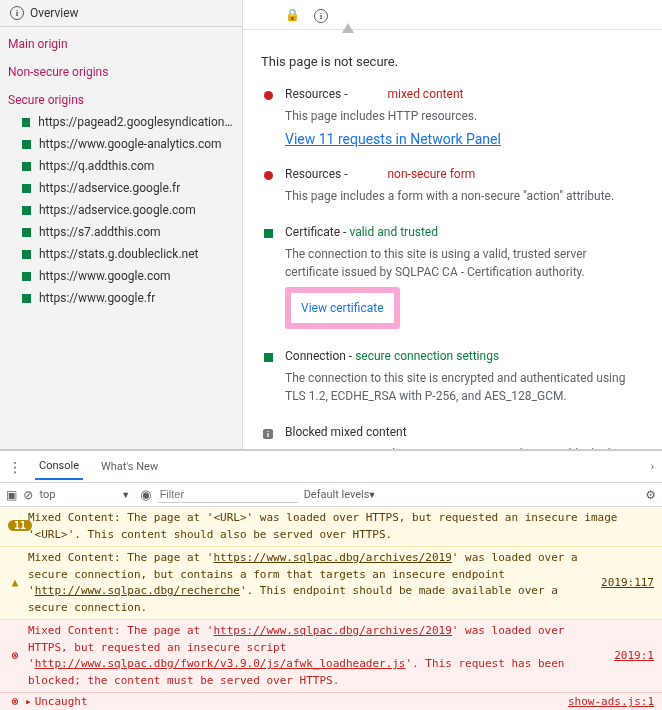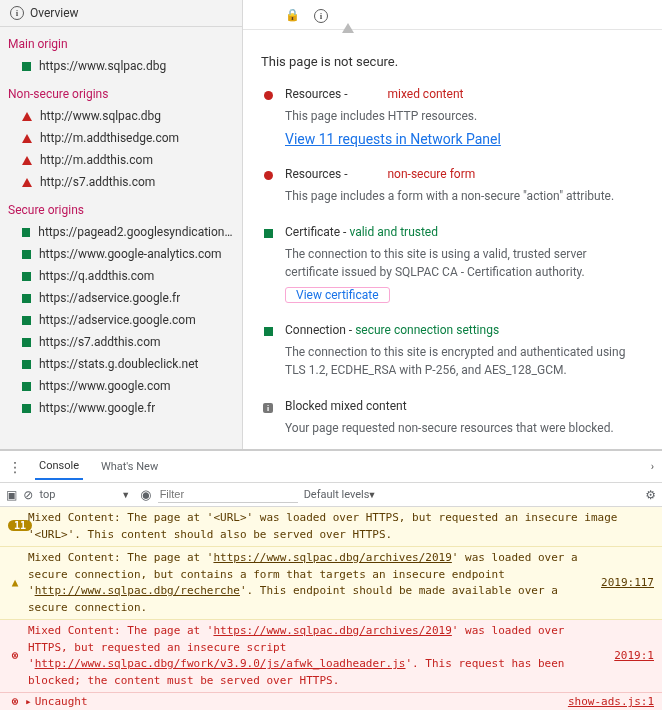--- a/index.html
+++ b/index.html
@@ -27,21 +27,21 @@
   .sec-row { display: flex; gap: 12px; }
   .sec-marker { width: 10px; padding-top: 4px; display: flex; justify-content: center; }
   .sq-red { width: 9px; height: 9px; background: #c5221f; border-radius: 50%; }
   .sq-gray { width: 10px; height: 10px; background: #777; border-radius: 2px; display: flex; align-items: center; justify-content: center; color: #fff; font-size: 8px; font-weight: bold; }
   .sec-body { flex: 1; display: flex; flex-direction: column; gap: 6px; }
   .sec-head { font-size: 12px; color: #333; }
   .status-red { color: #c5221f; margin-left: 37px; }
   .status-green { color: #0b8043; }
   .sec-desc { font-size: 12px; color: #5f6368; line-height: 1.5; }
   .link { color: #1a73e8; text-decoration: underline; cursor: pointer; font-size: 14px; }
-  .btn { display: inline-block; padding: 0 10px; border: 1px solid #f9a8d4; border-radius: 3px; color: #1a73e8; background: #fff; cursor: pointer; font-size: 12px; width: fit-content; text-align: center; }
+  .btn { display: inline-block; padding: 8px 10px; border: 6px solid #f9a8d4; border-radius: 3px; color: #1a73e8; background: #fff; cursor: pointer; font-size: 12px; width: fit-content; text-align: center; }
 
   
   .drawer { border-top: 1px solid #ccc; display: flex; flex-direction: column; font-size: 11px; }
   .tabbar { display: flex; align-items: center; gap: 14px; padding: 2px 8px; border-bottom: 1px solid #d8d8d8; }
   .kebab { font-size: 14px; cursor: pointer; color: #555; letter-spacing: -1px; }
   .tab { padding: 6px 4px; cursor: pointer; color: #5f6368; }
   .tab.active { color: #333; border-bottom: 2px solid #1a73e8; }
   .tabbar .spacer { flex: 1; }
   .chev { cursor: pointer; color: #555; }
 
@@ -75,46 +75,22 @@
 
 <div class="upper">
 
   <aside class="sidebar">
     <div class="sidebar-header">
       <span class="info-icon-circle">i</span>
       <span>Overview</span>
     </div>
 
     <div class="section-heading">Main origin</div>
-    <ul class="origin-list" id="list-main">
-        <li class="origin-item">
-          <span class="square"></span>
-          <span class="origin-text">https://www.sqlpac.dbg</span>
-        </li>
-      </ul>
 
     <div class="section-heading">Non-secure origins</div>
-    <ul class="origin-list" id="list-nonsecure">
-        <li class="origin-item">
-          <span class="tri"></span>
-          <span class="origin-text">http://www.sqlpac.dbg</span>
-        </li>
-        <li class="origin-item">
-          <span class="tri"></span>
-          <span class="origin-text">http://m.addthisedge.com</span>
-        </li>
-        <li class="origin-item">
-          <span class="tri"></span>
-          <span class="origin-text">http://m.addthis.com</span>
-        </li>
-        <li class="origin-item">
-          <span class="tri"></span>
-          <span class="origin-text">http://s7.addthis.com</span>
-        </li>
-      </ul>
 
     <div class="section-heading">Secure origins</div>
     <ul class="origin-list" id="list-secure">
         <li class="origin-item">
           <span class="square"></span>
           <span class="origin-text">https://pagead2.googlesyndication.com</span>
         </li>
         <li class="origin-item">
           <span class="square"></span>
           <span class="origin-text">https://www.google-analytics.com</span>

